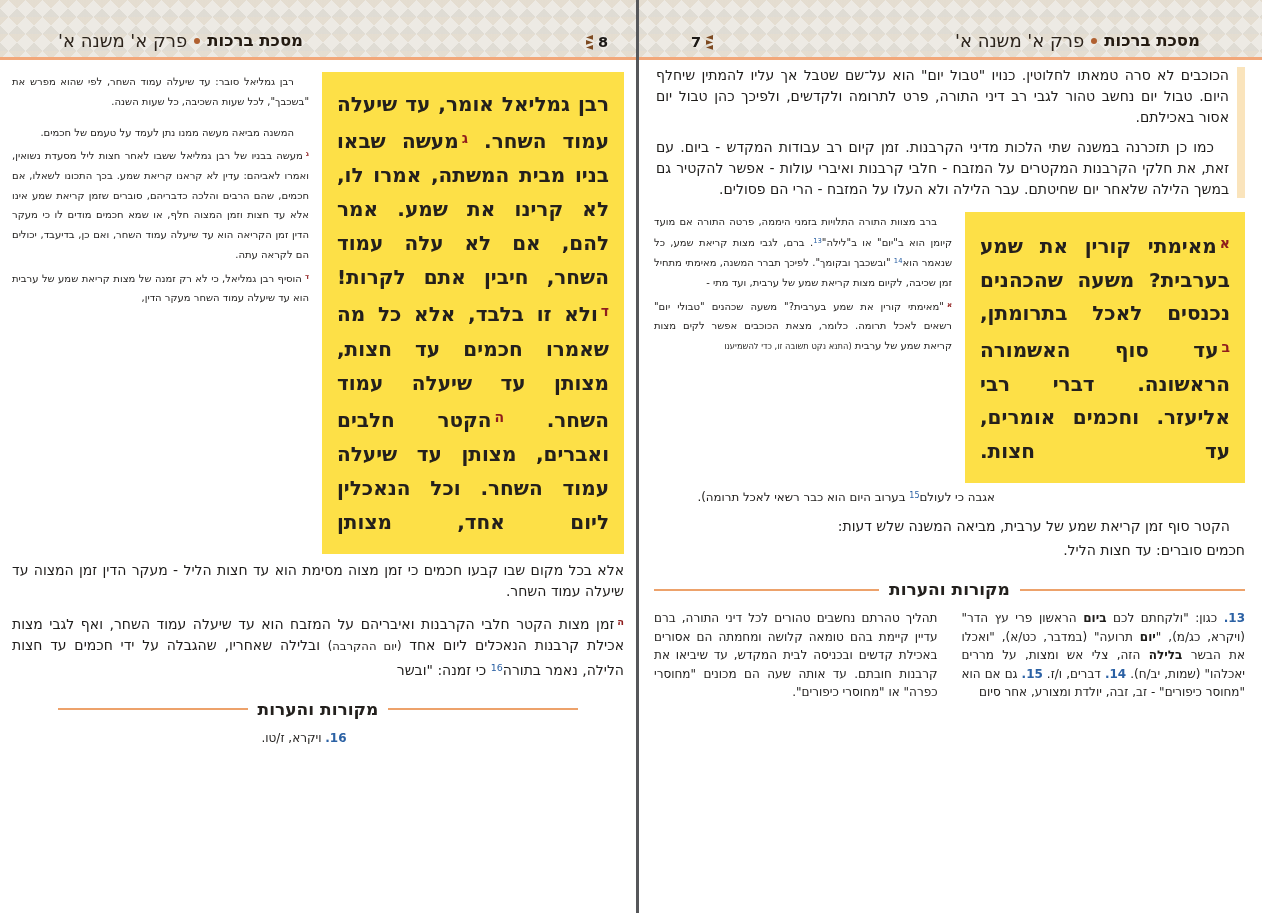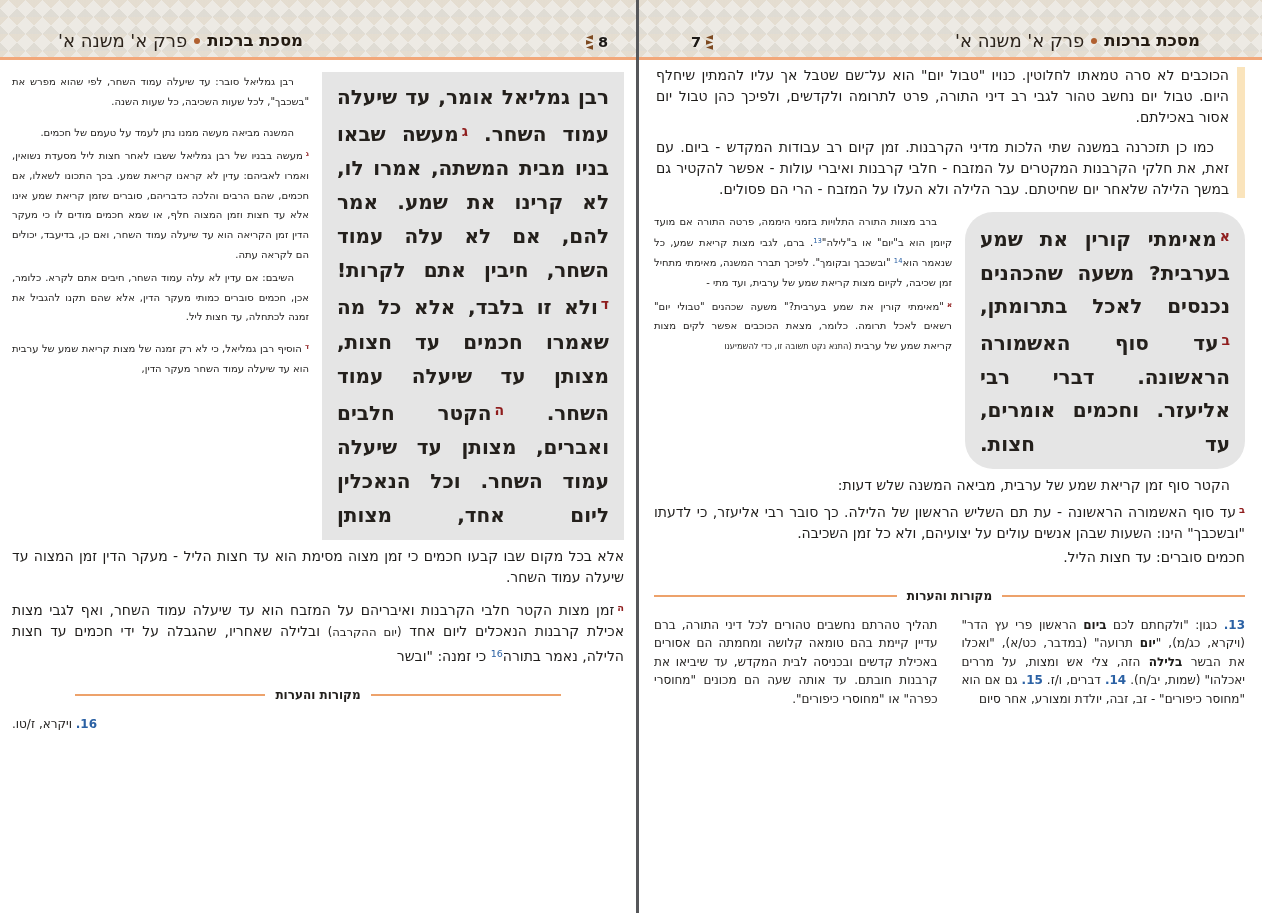--- a/index.html
+++ b/index.html
@@ -33,25 +33,25 @@
   .page-right .page-header{padding-right:62px;padding-left:52px;}
 
   
   .content{padding:0 12px;}
   .page-right .content{padding:0 17px 0 15px;}
   p{margin:0 0 9px 0;text-align:justify;}
   .body-text{font-size:14px;line-height:21px;}
   .ind{text-indent:15px;}
 
   .main-flex{display:flex;gap:13px;margin-top:12px;align-items:flex-start;}
-  .mishnah-box{box-sizing:border-box;background:#e5e5e5;padding:8px 15px;
+  .mishnah-box{box-sizing:border-box;background:#fde047;padding:15px 15px;
     font-size:20px;line-height:33.5px;font-weight:bold;color:#24201c;
     text-align:justify;text-align-last:justify;flex:0 0 auto;}
   .page-left  .mishnah-box{width:302px;line-height:34px;}
-  .page-right .mishnah-box{width:280px;border-radius:28px;}
+  .page-right .mishnah-box{width:280px;}
   .col{flex:1 1 auto;font-size:10px;line-height:19.8px;}
   .col p{margin-bottom:3px;}
   .col .gap{margin-bottom:11px;}
 
   
   .intro{position:relative;margin-top:5px;padding-left:2px;padding-right:16px;}
   .intro-stripe{position:absolute;right:0;top:2px;bottom:2px;width:8px;background:#fae4bc;}
 
   .cont-line{font-size:11.8px;line-height:17px;text-align:right;margin:4px 250px 10px 0;}
 
@@ -61,24 +61,24 @@
   .seg-small{font-size:.83em;}
   .seg-blue{color:#2b61a4;font-weight:bold;}
   .seg-b{font-weight:bold;}
 
   
   .footnotes{margin-top:18px;}
   .fn-header{display:flex;align-items:center;gap:10px;margin-bottom:9px;}
   .fn-rule{flex:1;height:2px;background:#eda26b;}
   .page-left .fn-rule{max-width:190px;}
   .fn-header{justify-content:center;}
-  .fn-title{font-weight:bold;font-size:12px;color:#23201d;white-space:nowrap;}
+  .fn-title{font-weight:bold;font-size:17px;color:#23201d;white-space:nowrap;}
   .fn-cols{display:flex;gap:24px;}
   .fn-col{flex:1;font-size:12px;line-height:18.5px;text-align:justify;}
-  .fn-text{font-size:12px;line-height:18px;text-align:left;margin:2px 28px 0 0;}
+  .fn-text{font-size:12px;line-height:18px;text-align:center;margin:2px 28px 0 0;}
 </style>
 </head>
 <body>
 
 <div class="spread">
 
   <div class="page page-left">
     <header class="page-header">
       <div class="pagenum-group">
         <svg class="orn" width="9" height="15" viewBox="0 0 9 15">
@@ -94,21 +94,20 @@
         <span class="ht-rest">פרק א' משנה א'</span>
       </div>
     </header>
     <div class="content body-text">
       <div class="main-flex">
         <div class="mishnah-box"><span class="seg-t">רבן גמליאל אומר, עד שיעלה עמוד השחר. </span><span class="seg-red">ג</span><span class="seg-t">מעשה שבאו בניו מבית המשתה, אמרו לו, לא קרינו את שמע. אמר להם, אם לא עלה עמוד השחר, חיבין אתם לקרות! </span><span class="seg-red">ד</span><span class="seg-t">ולא זו בלבד, אלא כל מה שאמרו חכמים עד חצות, מצותן עד שיעלה עמוד השחר. </span><span class="seg-red">ה</span><span class="seg-t">הקטר חלבים ואברים, מצותן עד שיעלה עמוד השחר. וכל הנאכלין ליום אחד, מצותן</span></div>
         <div class="col">
           <p class="ind gap">רבן גמליאל סובר: עד שיעלה עמוד השחר, לפי שהוא מפרש את "בשכבך", לכל שעות השכיבה, כל שעות השנה.</p>
           <p class="ind">המשנה מביאה מעשה ממנו נתן לעמד על טעמם של חכמים.</p>
           <p><span class="seg-red">ג</span><span class="seg-t">מעשה בבניו של רבן גמליאל ששבו לאחר חצות ליל מסעדת נשואין, ואמרו לאביהם: עדין לא קראנו קריאת שמע. בכך התכונו לשאלו, אם חכמים, שהם הרבים והלכה כדבריהם, סוברים שזמן קריאת שמע אינו אלא עד חצות וזמן המצוה חלף, או שמא חכמים מודים לו כי מעקר הדין זמן הקריאה הוא עד שיעלה עמוד השחר, ואם כן, בדיעבד, יכולים הם לקראה עתה.</span></p>
-          <p class="ind gap">השיבם: אם עדין לא עלה עמוד השחר, חיבים אתם לקרא. כלומר, אכן, חכמים סוברים כמותי מעקר הדין, אלא שהם תקנו להגביל את זמנה לכתחלה, עד חצות ליל.</p>
           <p><span class="seg-red">ד</span><span class="seg-t">הוסיף רבן גמליאל, כי לא רק זמנה של מצות קריאת שמע של ערבית הוא עד שיעלה עמוד השחר מעקר הדין,</span></p>
         </div>
       </div>
       <div class="after">
         <p>אלא בכל מקום שבו קבעו חכמים כי זמן מצוה מסימת הוא עד חצות הליל - מעקר הדין זמן המצוה עד שיעלה עמוד השחר.</p>
         <p><span class="seg-red">ה</span><span class="seg-t">זמן מצות הקטר חלבי הקרבנות ואיבריהם על המזבח הוא עד שיעלה עמוד השחר, ואף לגבי מצות אכילת קרבנות הנאכלים ליום אחד </span><span class="seg-small">(יום ההקרבה)</span><span class="seg-t"> ובלילה שאחריו, שהגבלה על ידי חכמים עד חצות הלילה, נאמר בתורה</span><span class="seg-sup">16</span><span class="seg-t"> כי זמנה: "ובשר</span></p>
       </div>
       <div class="footnotes">
         <div class="fn-header">
           <span class="fn-rule"></span>
@@ -144,23 +143,23 @@
         <p>הכוכבים לא סרה טמאתו לחלוטין. כנויו "טבול יום" הוא על־שם שטבל אך עליו להמתין שיחלף היום. טבול יום נחשב טהור לגבי רב דיני התורה, פרט לתרומה ולקדשים, ולפיכך כהן טבול יום אסור באכילתם.</p>
         <p class="ind" style="margin-bottom:2px;">כמו כן תזכרנה במשנה שתי הלכות מדיני הקרבנות. זמן קיום רב עבודות המקדש - ביום. עם זאת, את חלקי הקרבנות המקטרים על המזבח - חלבי קרבנות ואיברי עולות - אפשר להקטיר גם במשך הלילה שלאחר יום שחיטתם. עבר הלילה ולא העלו על המזבח - הרי הם פסולים.</p>
       </div>
       <div class="main-flex">
         <div class="mishnah-box"><span class="seg-red">א</span><span class="seg-t">מאימתי קורין את שמע בערבית? משעה שהכהנים נכנסים לאכל בתרומתן, </span><span class="seg-red">ב</span><span class="seg-t">עד סוף האשמורה הראשונה. דברי רבי אליעזר. וחכמים אומרים, עד חצות.</span></div>
         <div class="col">
           <p class="ind"><span class="seg-t">ברב מצוות התורה התלויות בזמני היממה, פרטה התורה אם מועד קיומן הוא ב"יום" או ב"לילה"</span><span class="seg-sup">13</span><span class="seg-t">. ברם, לגבי מצות קריאת שמע, כל שנאמר הוא</span><span class="seg-sup">14</span><span class="seg-t"> "ובשכבך ובקומך". לפיכך תברר המשנה, מאימתי מתחיל זמן שכיבה, לקיום מצות קריאת שמע של ערבית, ועד מתי -</span></p>
           <p><span class="seg-red">א</span><span class="seg-t">"מאימתי קורין את שמע בערבית?" משעה שכהנים "טבולי יום" רשאים לאכל תרומה. כלומר, מצאת הכוכבים אפשר לקים מצות קריאת שמע של ערבית </span><span class="seg-small">(התנא נקט תשובה זו, כדי להשמיענו</span></p>
         </div>
       </div>
+      <p class="cont-line"><span class="seg-t">אגבה כי לעולם</span><span class="seg-sup">15</span><span class="seg-t"> בערוב היום הוא כבר רשאי לאכל תרומה).</span></p>
       <div class="after">
         <p class="ind" style="margin-bottom:3px;">הקטר סוף זמן קריאת שמע של ערבית, מביאה המשנה שלש דעות:</p>
-        <p style="margin-bottom:3px;"><span class="seg-red">ב</span><span class="seg-t">עד סוף האשמורה הראשונה - עת תם השליש הראשון של הלילה. כך סובר רבי אליעזר, כי לדעתו "ובשכבך" הינו: השעות שבהן אנשים עולים על יצועיהם, ולא כל זמן השכיבה.</span></p>
         <p>חכמים סוברים: עד חצות הליל.</p>
       </div>
       <div class="footnotes">
         <div class="fn-header">
           <span class="fn-rule"></span>
           <span class="fn-title">מקורות והערות</span>
           <span class="fn-rule"></span>
         </div>
         <div class="fn-cols">
           <div class="fn-col"><span class="seg-blue">13.</span><span class="seg-t"> כגון: "ולקחתם לכם </span><span class="seg-b">ביום</span><span class="seg-t"> הראשון פרי עץ הדר" (ויקרא, כג/מ), "</span><span class="seg-b">יום</span><span class="seg-t"> תרועה" (במדבר, כט/א), "ואכלו את הבשר </span><span class="seg-b">בלילה</span><span class="seg-t"> הזה, צלי אש ומצות, על מררים יאכלהו" (שמות, יב/ח). </span><span class="seg-blue">14.</span><span class="seg-t"> דברים, ו/ז. </span><span class="seg-blue">15.</span><span class="seg-t"> גם אם הוא "מחוסר כיפורים" - זב, זבה, יולדת ומצורע, אחר סיום</span></div>

